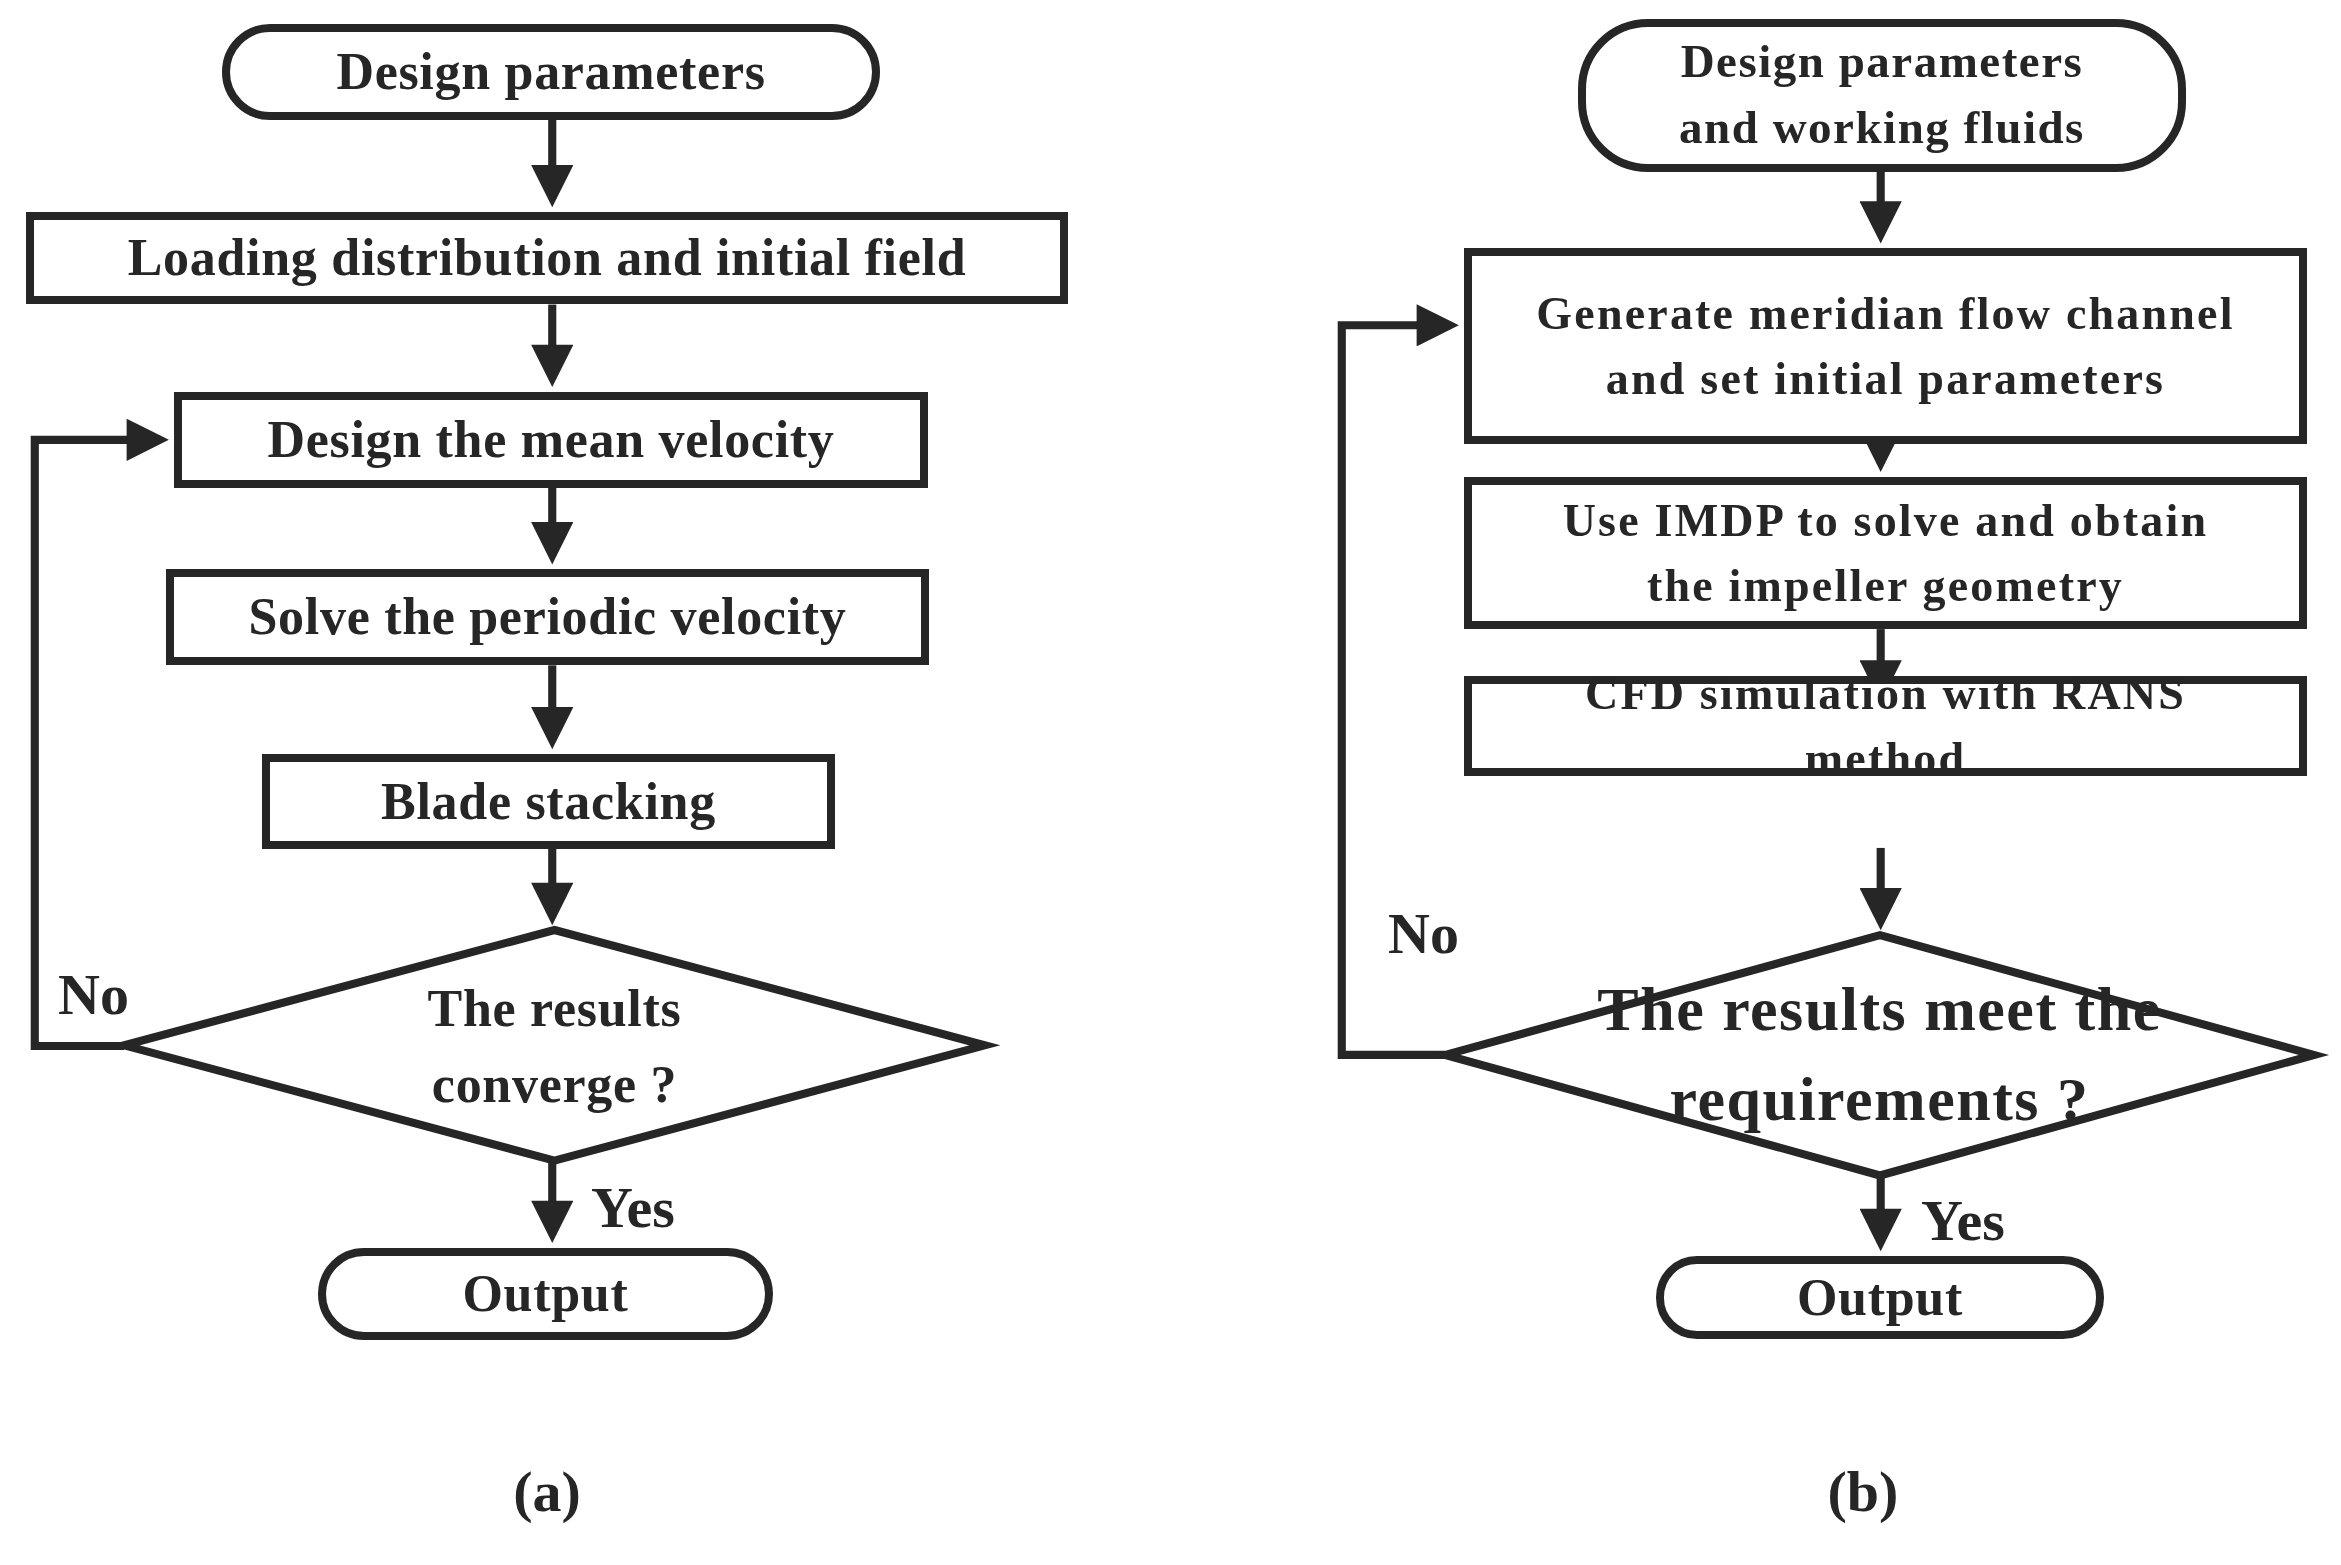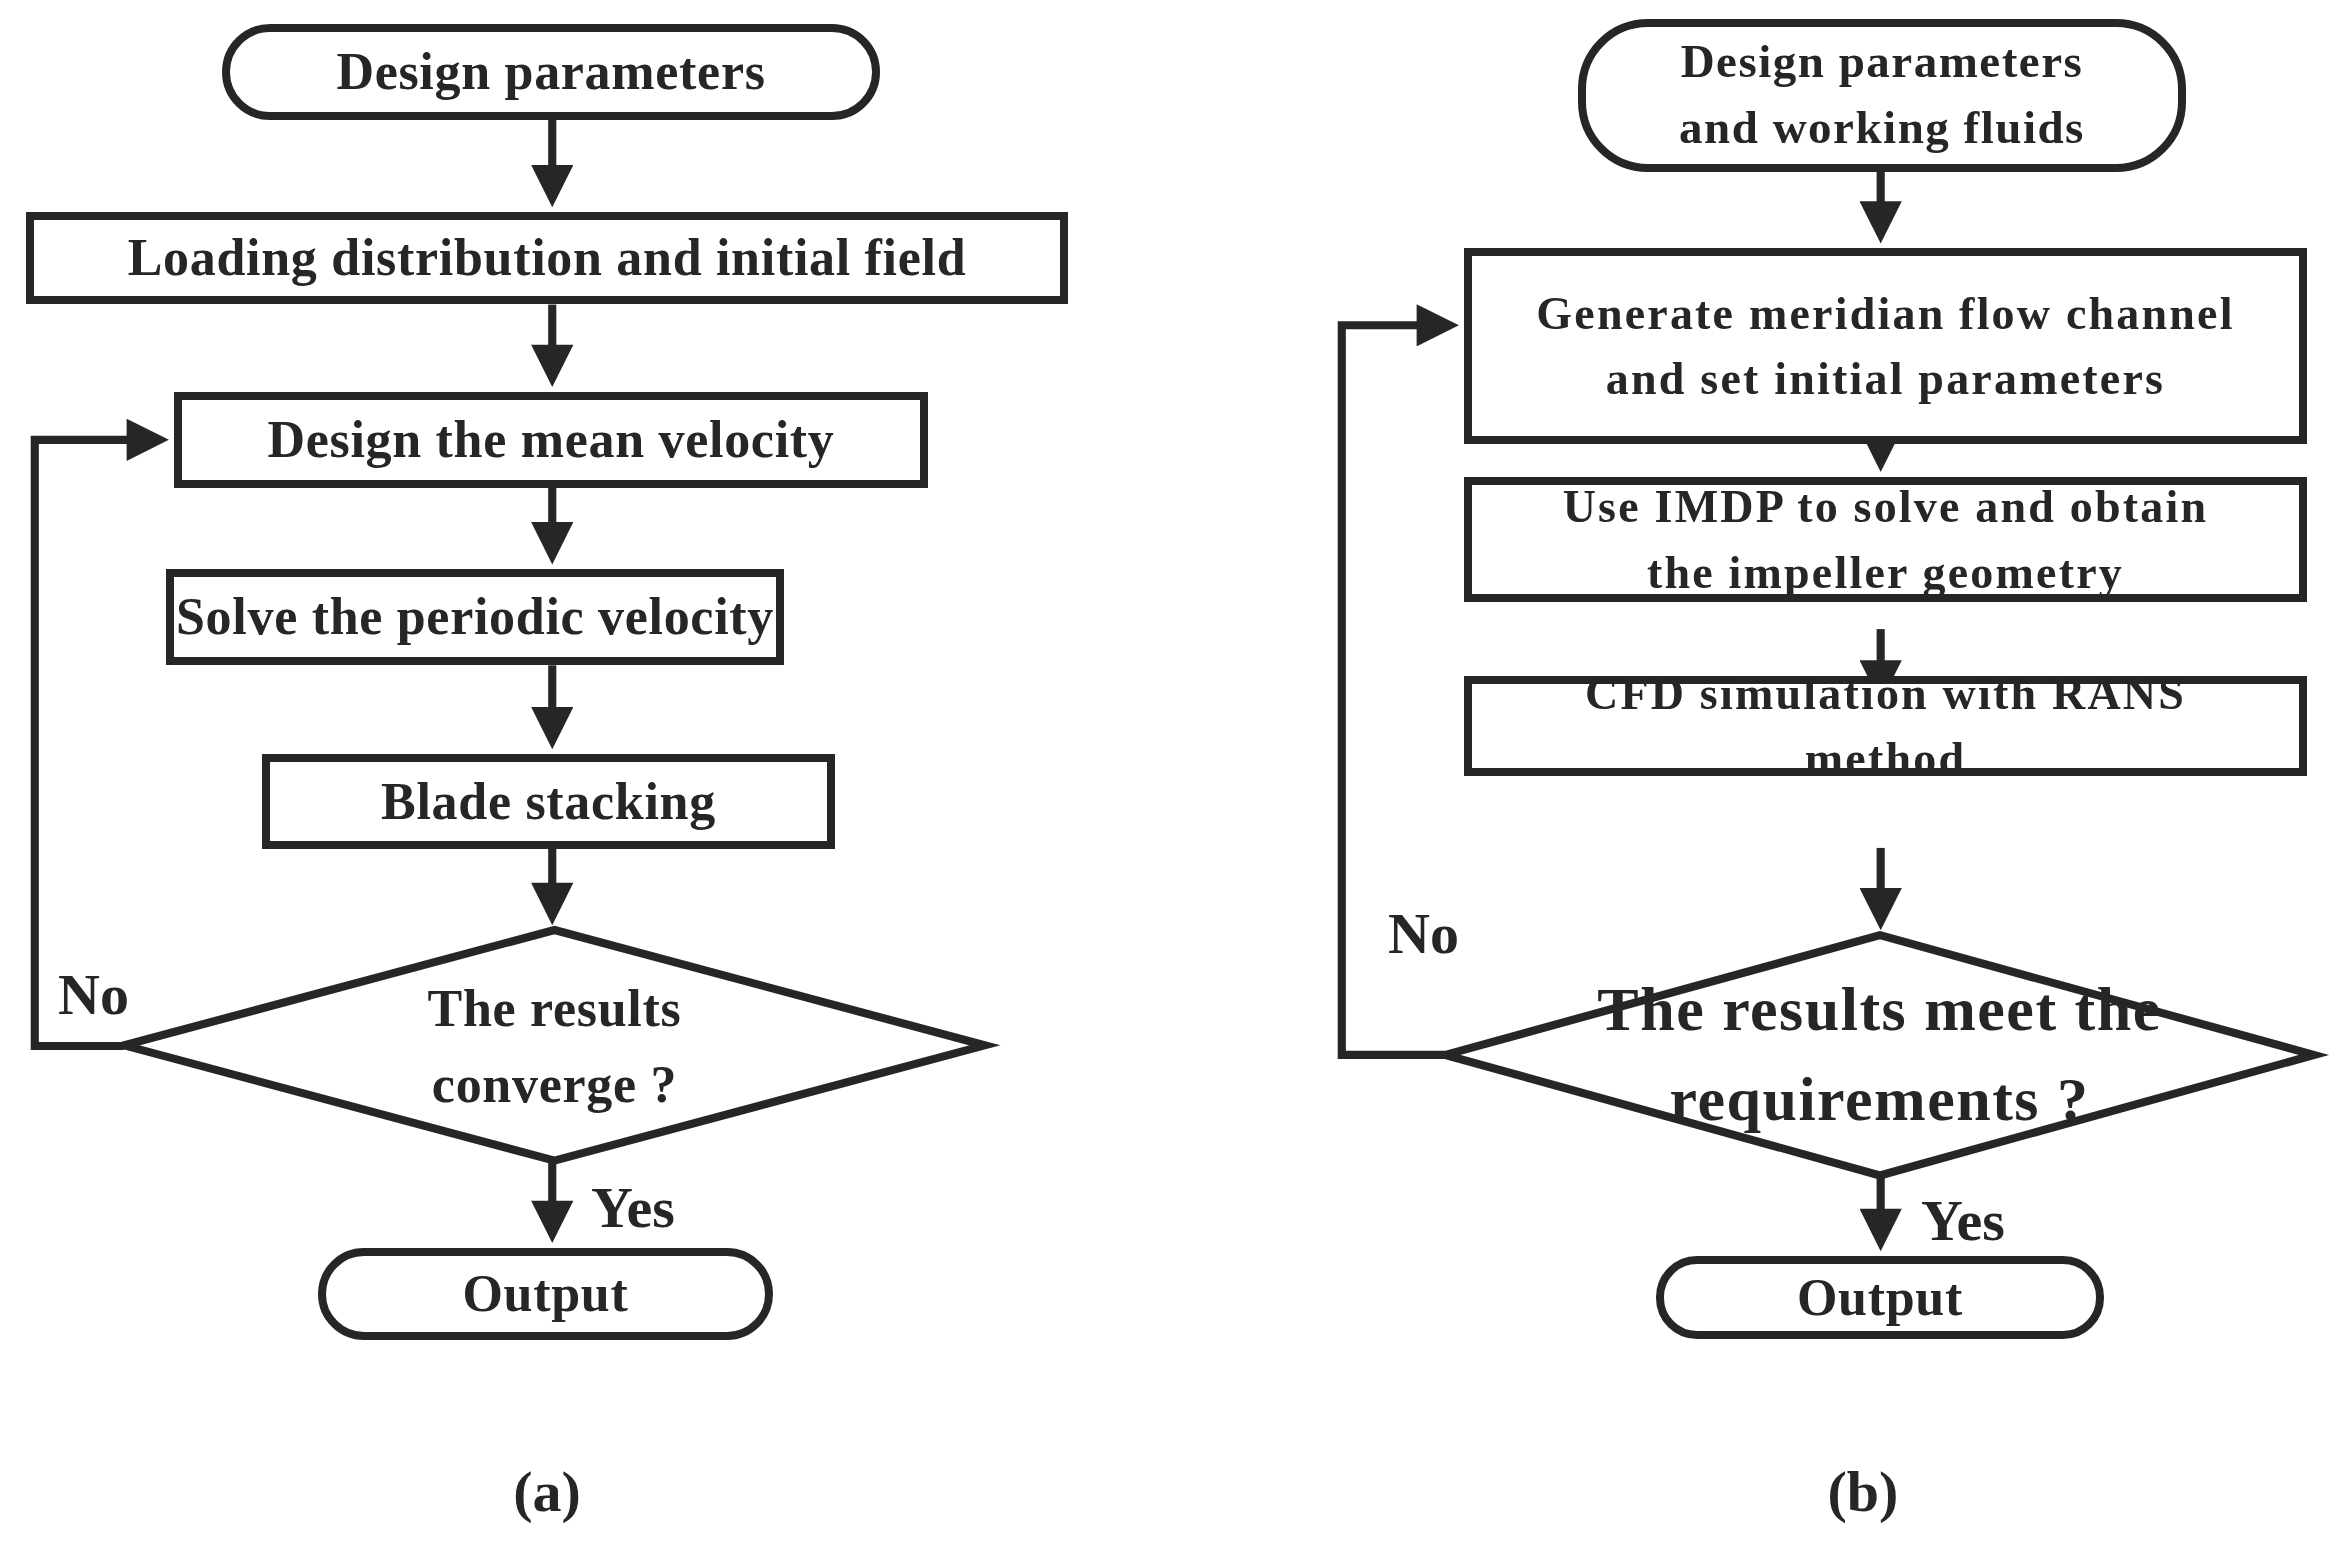--- a/index.html
+++ b/index.html
@@ -121,42 +121,42 @@
 
     <polygon class="diamond-shape" points="2543,1265 3130,1427 2543,1590 1955,1427"></polygon>
   </svg>
 
   <div class="node terminator node-a" style="left:222px; top:24px; width:658px; height:96px;">Design parameters</div>
 
   <div class="node node-a" style="left:26px; top:212px; width:1042px; height:92px;text-align:center;">Loading distribution and initial field</div>
 
   <div class="node node-a" style="left:174px; top:392px; width:754px; height:96px;">Design the mean velocity</div>
 
-  <div class="node node-a" style="left:166px; top:569px; width:618px; height:96px;">Solve the periodic velocity</div>
+  <div class="node node-a" style="left:166px; top:569px; width:763px; height:96px;">Solve the periodic velocity</div>
 
   <div class="node node-a" style="left:262px; top:754px; width:573px; height:95px;">Blade stacking</div>
 
   <div class="diamond-label diamond-label-a" style="left:296px; top:954px; width:517px; height:185px;">The results
 converge ?</div>
 
   <div class="branch-label" style="left:58px; top:961px;">No</div>
 
   <div class="branch-label" style="left:591px; top:1174px;">Yes</div>
 
   <div class="node terminator node-a" style="left:318px; top:1248px; width:455px; height:92px; border-radius:46px;">Output</div>
 
   <div class="caption" style="left:451px; top:1458px;">(a)</div>
 
   <div class="node terminator-tall terminator-b-text node" style="left:1578px; top:18.5px; width:608px; height:153px; font-weight:bold;">Design parameters
 and working fluids</div>
 
   <div class="node node-b" style="left:1464px; top:248px; width:843px; height:196px;">Generate meridian flow channel
 and set initial parameters</div>
 
-  <div class="node node-b" style="left:1464px; top:477px; width:843px; height:125px;">Use IMDP to solve and obtain
+  <div class="node node-b" style="left:1464px; top:477px; width:843px; height:152px;">Use IMDP to solve and obtain
 the impeller geometry</div>
 
   <div class="node node-b" style="left:1464px; top:676px; width:843px; height:100px;">CFD simulation with RANS
 method</div>
 
   <div class="diamond-label diamond-label-b" style="left:1584px; top:959px; width:591px; height:192px;">The results meet the
 requirements ?</div>
 
   <div class="branch-label" style="left:1388px; top:900px;">No</div>
 

